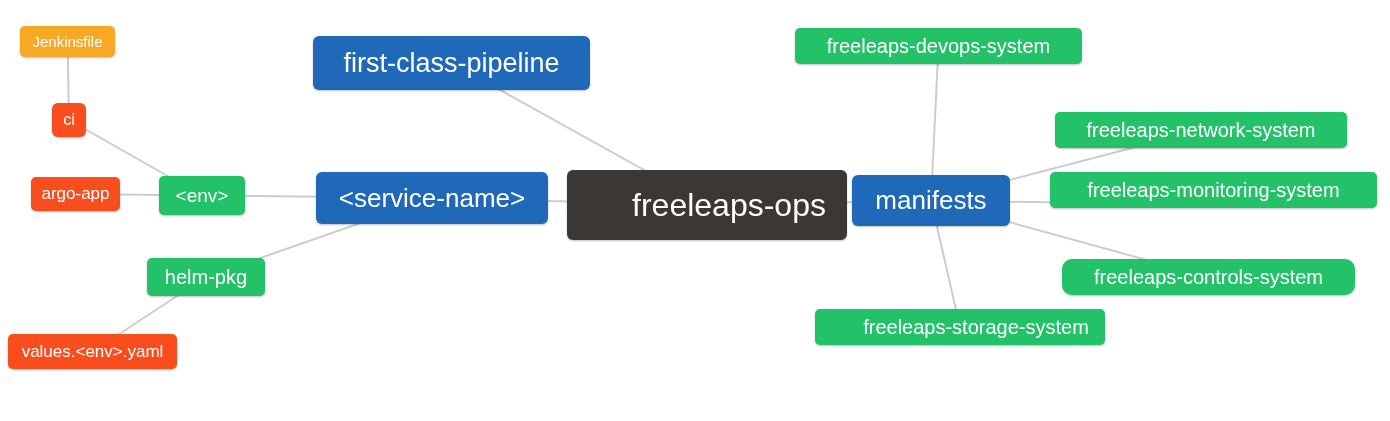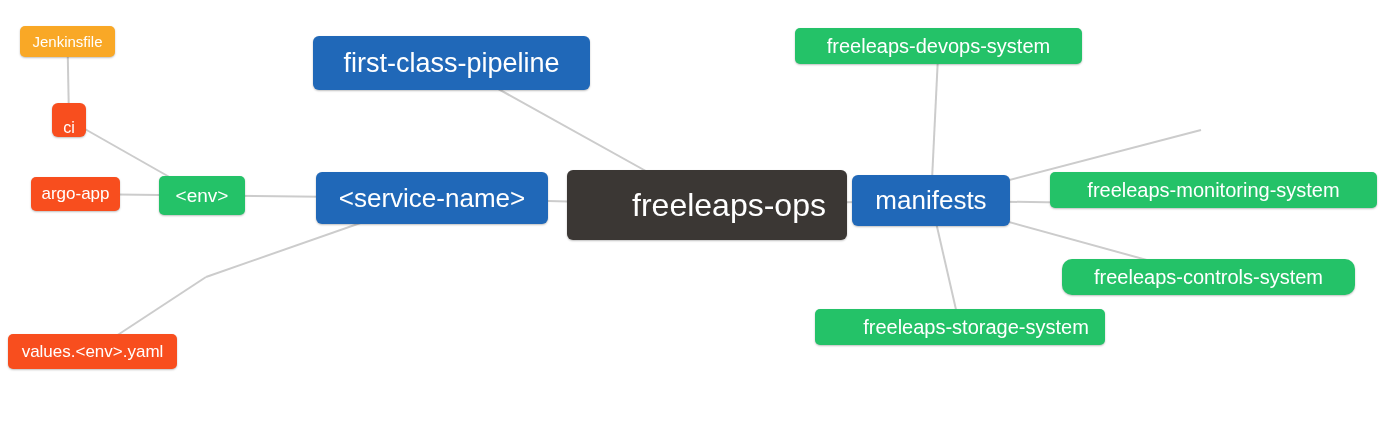--- a/index.html
+++ b/index.html
@@ -52,47 +52,53 @@
       <line x1="931" y1="200.5" x2="938.5" y2="46" stroke="#cccccc" stroke-width="2"></line>
       <line x1="931" y1="200.5" x2="1201" y2="130" stroke="#cccccc" stroke-width="2"></line>
       <line x1="931" y1="200.5" x2="1213.5" y2="205" stroke="#cccccc" stroke-width="2"></line>
       <line x1="931" y1="200.5" x2="1208.5" y2="277" stroke="#cccccc" stroke-width="2"></line>
       <line x1="931" y1="200.5" x2="960" y2="327" stroke="#cccccc" stroke-width="2"></line>
     </svg>
 
 <div class="node" style="left: 20px; top: 26px; width: 95px; height: 31px; font-size: 15px; border-radius: 5px; background: rgb(249, 168, 38); color: rgb(255, 255, 255);">
       <span>Jenkinsfile</span>
     </div>
-    <div class="node" style="left: 52px; top: 103px; width: 34px; height: 34px; font-size: 16px; border-radius: 6px; background: rgb(248, 78, 30); color: rgb(255, 255, 255); align-items: flex-end;">
+    <div class="node" style="left: 52px; top: 103px; width: 34px; height: 34px; font-size: 16px; border-radius: 6px; background: rgb(248, 78, 30); color: rgb(255, 255, 255);">
       <span>ci</span>
     </div>
     <div class="node" style="left: 31px; top: 177px; width: 89px; height: 34px; font-size: 17px; border-radius: 5px; background: rgb(248, 78, 30); color: rgb(255, 255, 255);">
       <span>argo-app</span>
     </div>
     <div class="node" style="left: 159px; top: 176px; width: 86px; height: 39px; font-size: 19px; border-radius: 5px; background: rgb(36, 194, 104); color: rgb(255, 255, 255);">
       <span>&lt;env&gt;</span>
+    </div>
+    <div class="node" style="left: 147px; top: 258px; width: 118px; height: 38px; font-size: 20px; border-radius: 5px; background: rgb(36, 194, 104); color: rgb(255, 255, 255);">
+      <span>helm-pkg</span>
     </div>
     <div class="node" style="left: 8px; top: 334px; width: 169px; height: 35px; font-size: 17px; border-radius: 5px; background: rgb(248, 78, 30); color: rgb(255, 255, 255);">
       <span>values.&lt;env&gt;.yaml</span>
     </div>
     <div class="node" style="left: 313px; top: 36px; width: 277px; height: 54px; font-size: 27px; border-radius: 6px; background: rgb(32, 104, 184); color: rgb(255, 255, 255);">
       <span>first-class-pipeline</span>
     </div>
     <div class="node" style="left: 316px; top: 172px; width: 232px; height: 52px; font-size: 26px; border-radius: 6px; background: rgb(32, 104, 184); color: rgb(255, 255, 255);">
       <span>&lt;service-name&gt;</span>
     </div>
     <div class="node" style="left: 567px; top: 170px; width: 280px; height: 70px; font-size: 32px; border-radius: 6px; background: rgb(59, 55, 52); color: rgb(255, 255, 255); padding-left: 44px;">
       <span>freeleaps-ops</span>
     </div>
     <div class="node" style="left: 852px; top: 175px; width: 158px; height: 51px; font-size: 26px; border-radius: 6px; background: rgb(32, 104, 184); color: rgb(255, 255, 255);">
       <span>manifests</span>
     </div>
     <div class="node" style="left: 795px; top: 28px; width: 287px; height: 36px; font-size: 20px; border-radius: 5px; background: rgb(36, 194, 104); color: rgb(255, 255, 255);">
       <span>freeleaps-devops-system</span>
     </div>
+    <div class="node" style="left: 1055px; top: 112px; width: 292px; height: 36px; font-size: 20px; border-radius: 5px; background: rgb(36, 194, 104); color: rgb(255, 255, 255);">
+      <span>freeleaps-network-system</span>
+    </div>
     <div class="node" style="left: 1050px; top: 172px; width: 327px; height: 36px; font-size: 20px; border-radius: 5px; background: rgb(36, 194, 104); color: rgb(255, 255, 255);">
       <span>freeleaps-monitoring-system</span>
     </div>
     <div class="node" style="left: 1062px; top: 259px; width: 293px; height: 36px; font-size: 20px; border-radius: 10px; background: rgb(36, 194, 104); color: rgb(255, 255, 255);">
       <span>freeleaps-controls-system</span>
     </div>
     <div class="node" style="left: 815px; top: 309px; width: 290px; height: 36px; font-size: 20px; border-radius: 5px; background: rgb(36, 194, 104); color: rgb(255, 255, 255); padding-left: 32px;">
       <span>freeleaps-storage-system</span>
     </div>
   </div>

